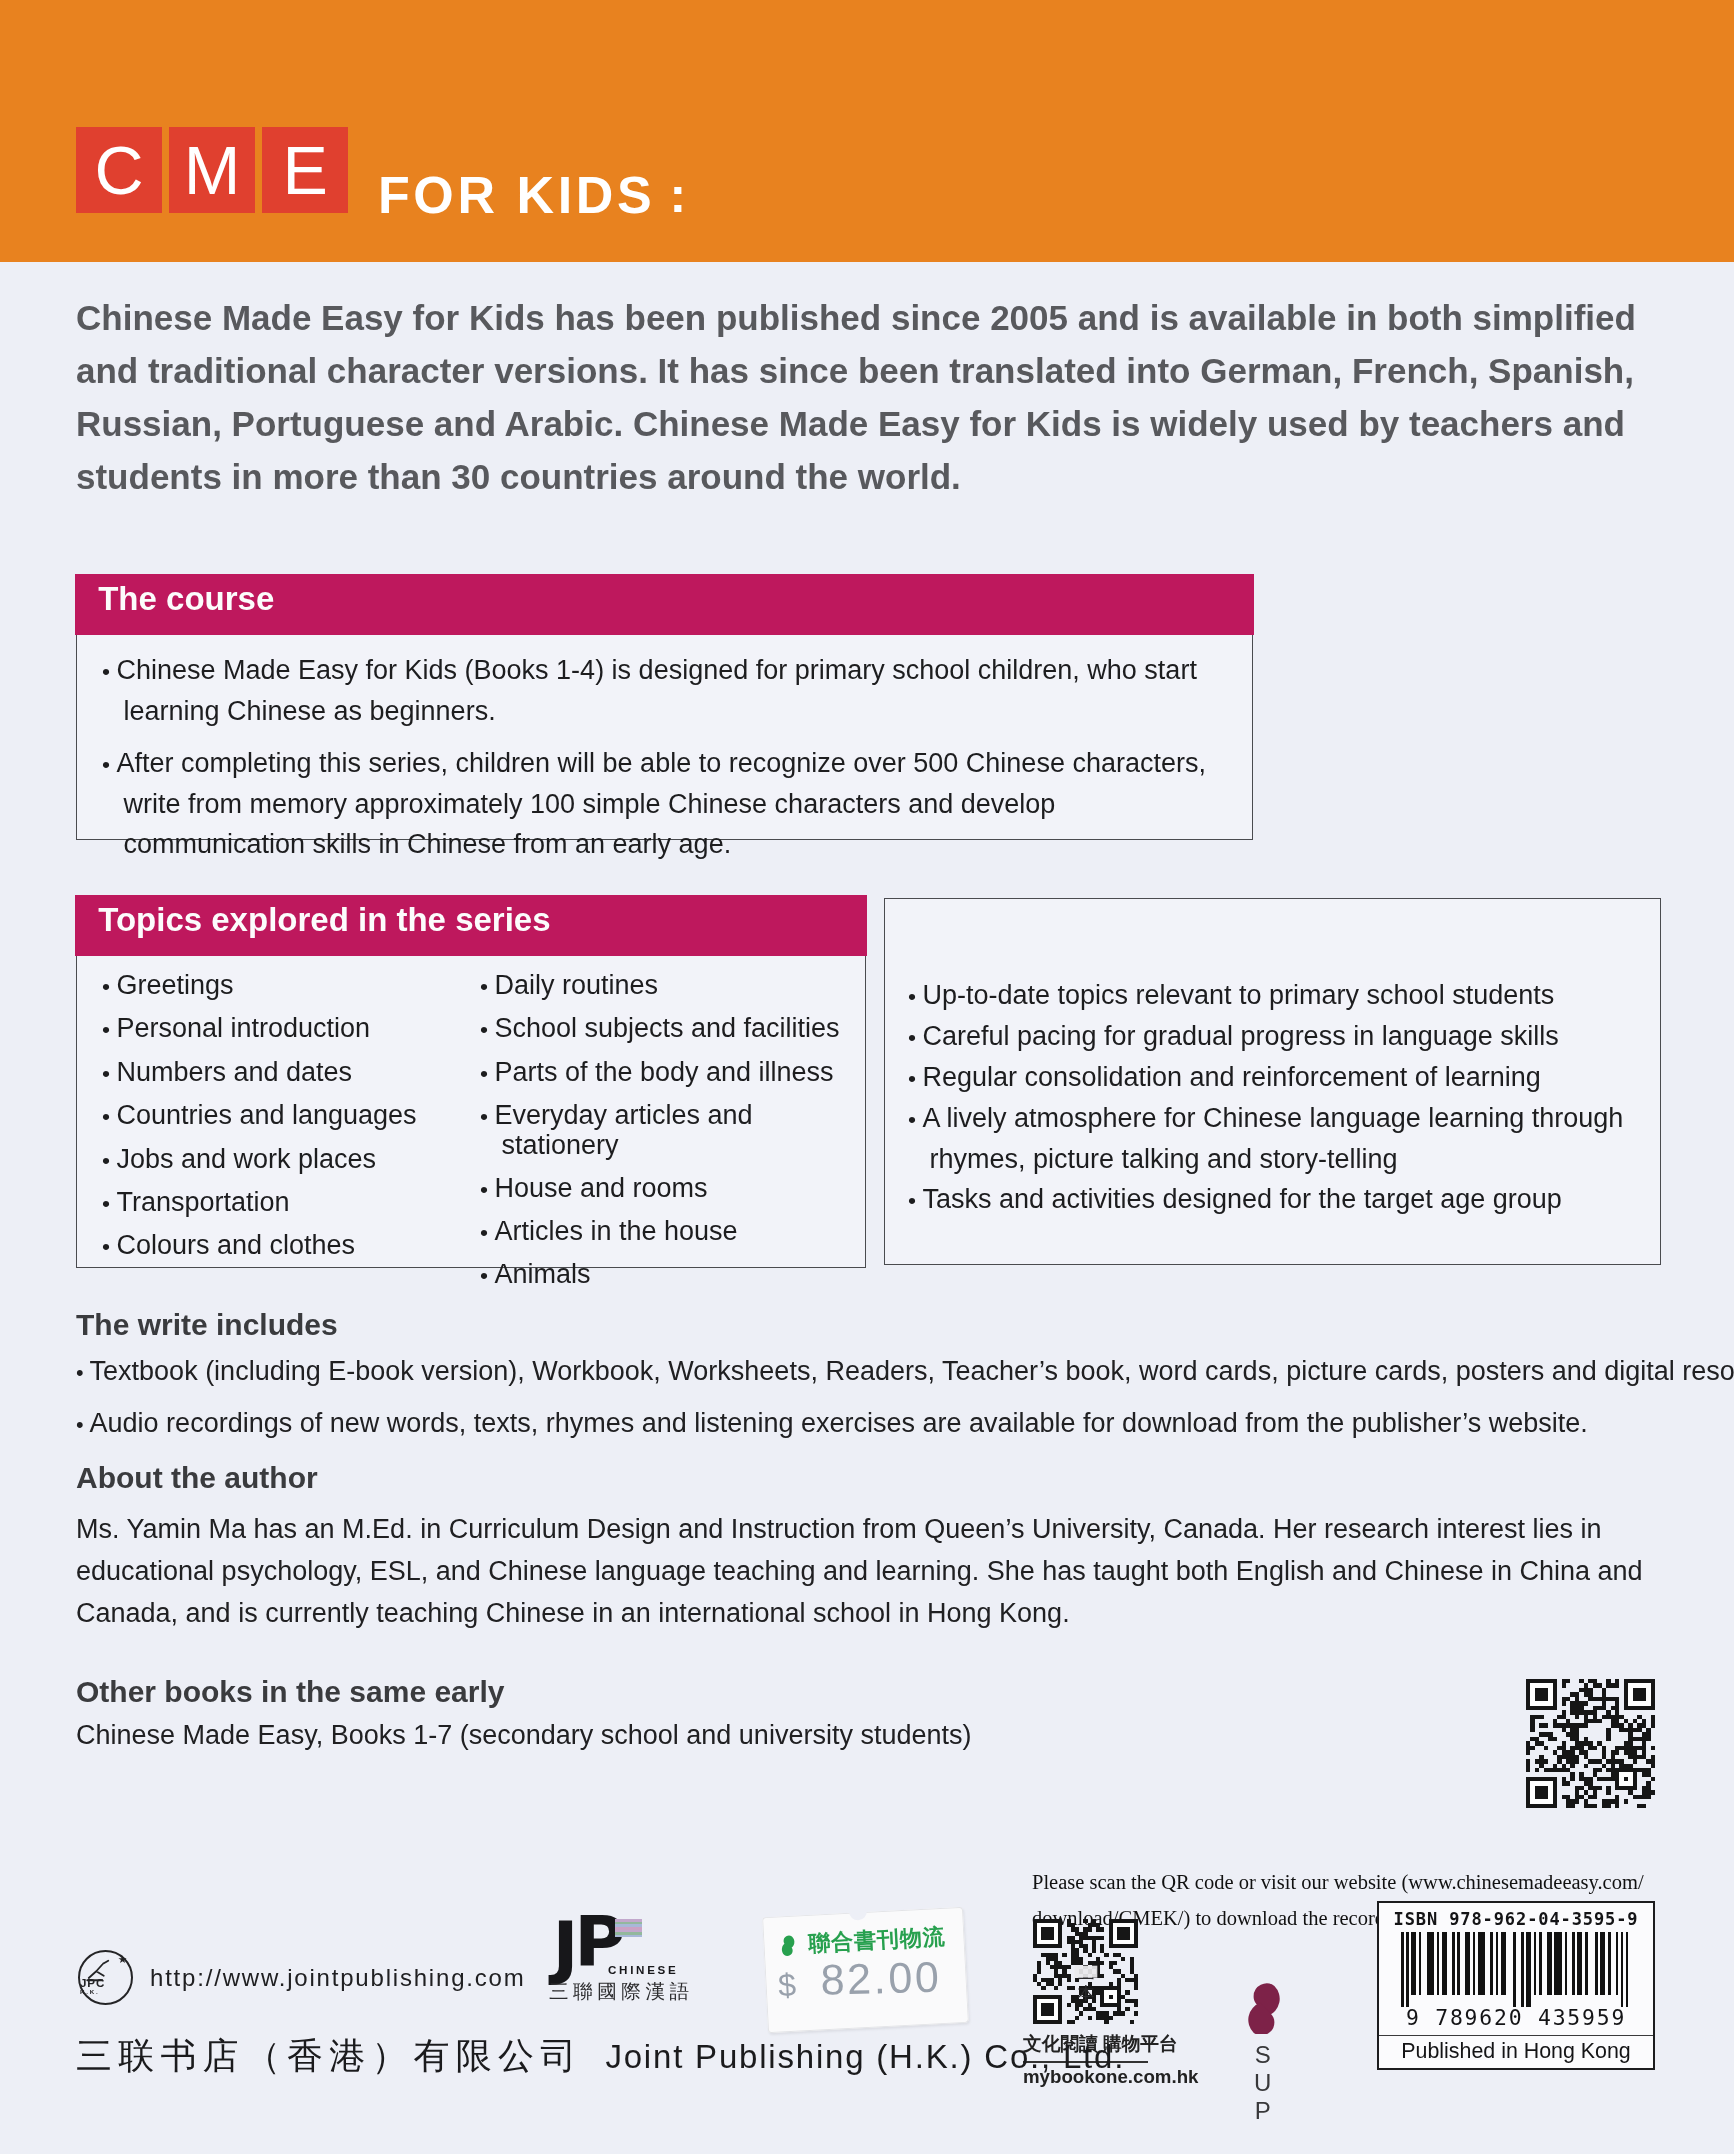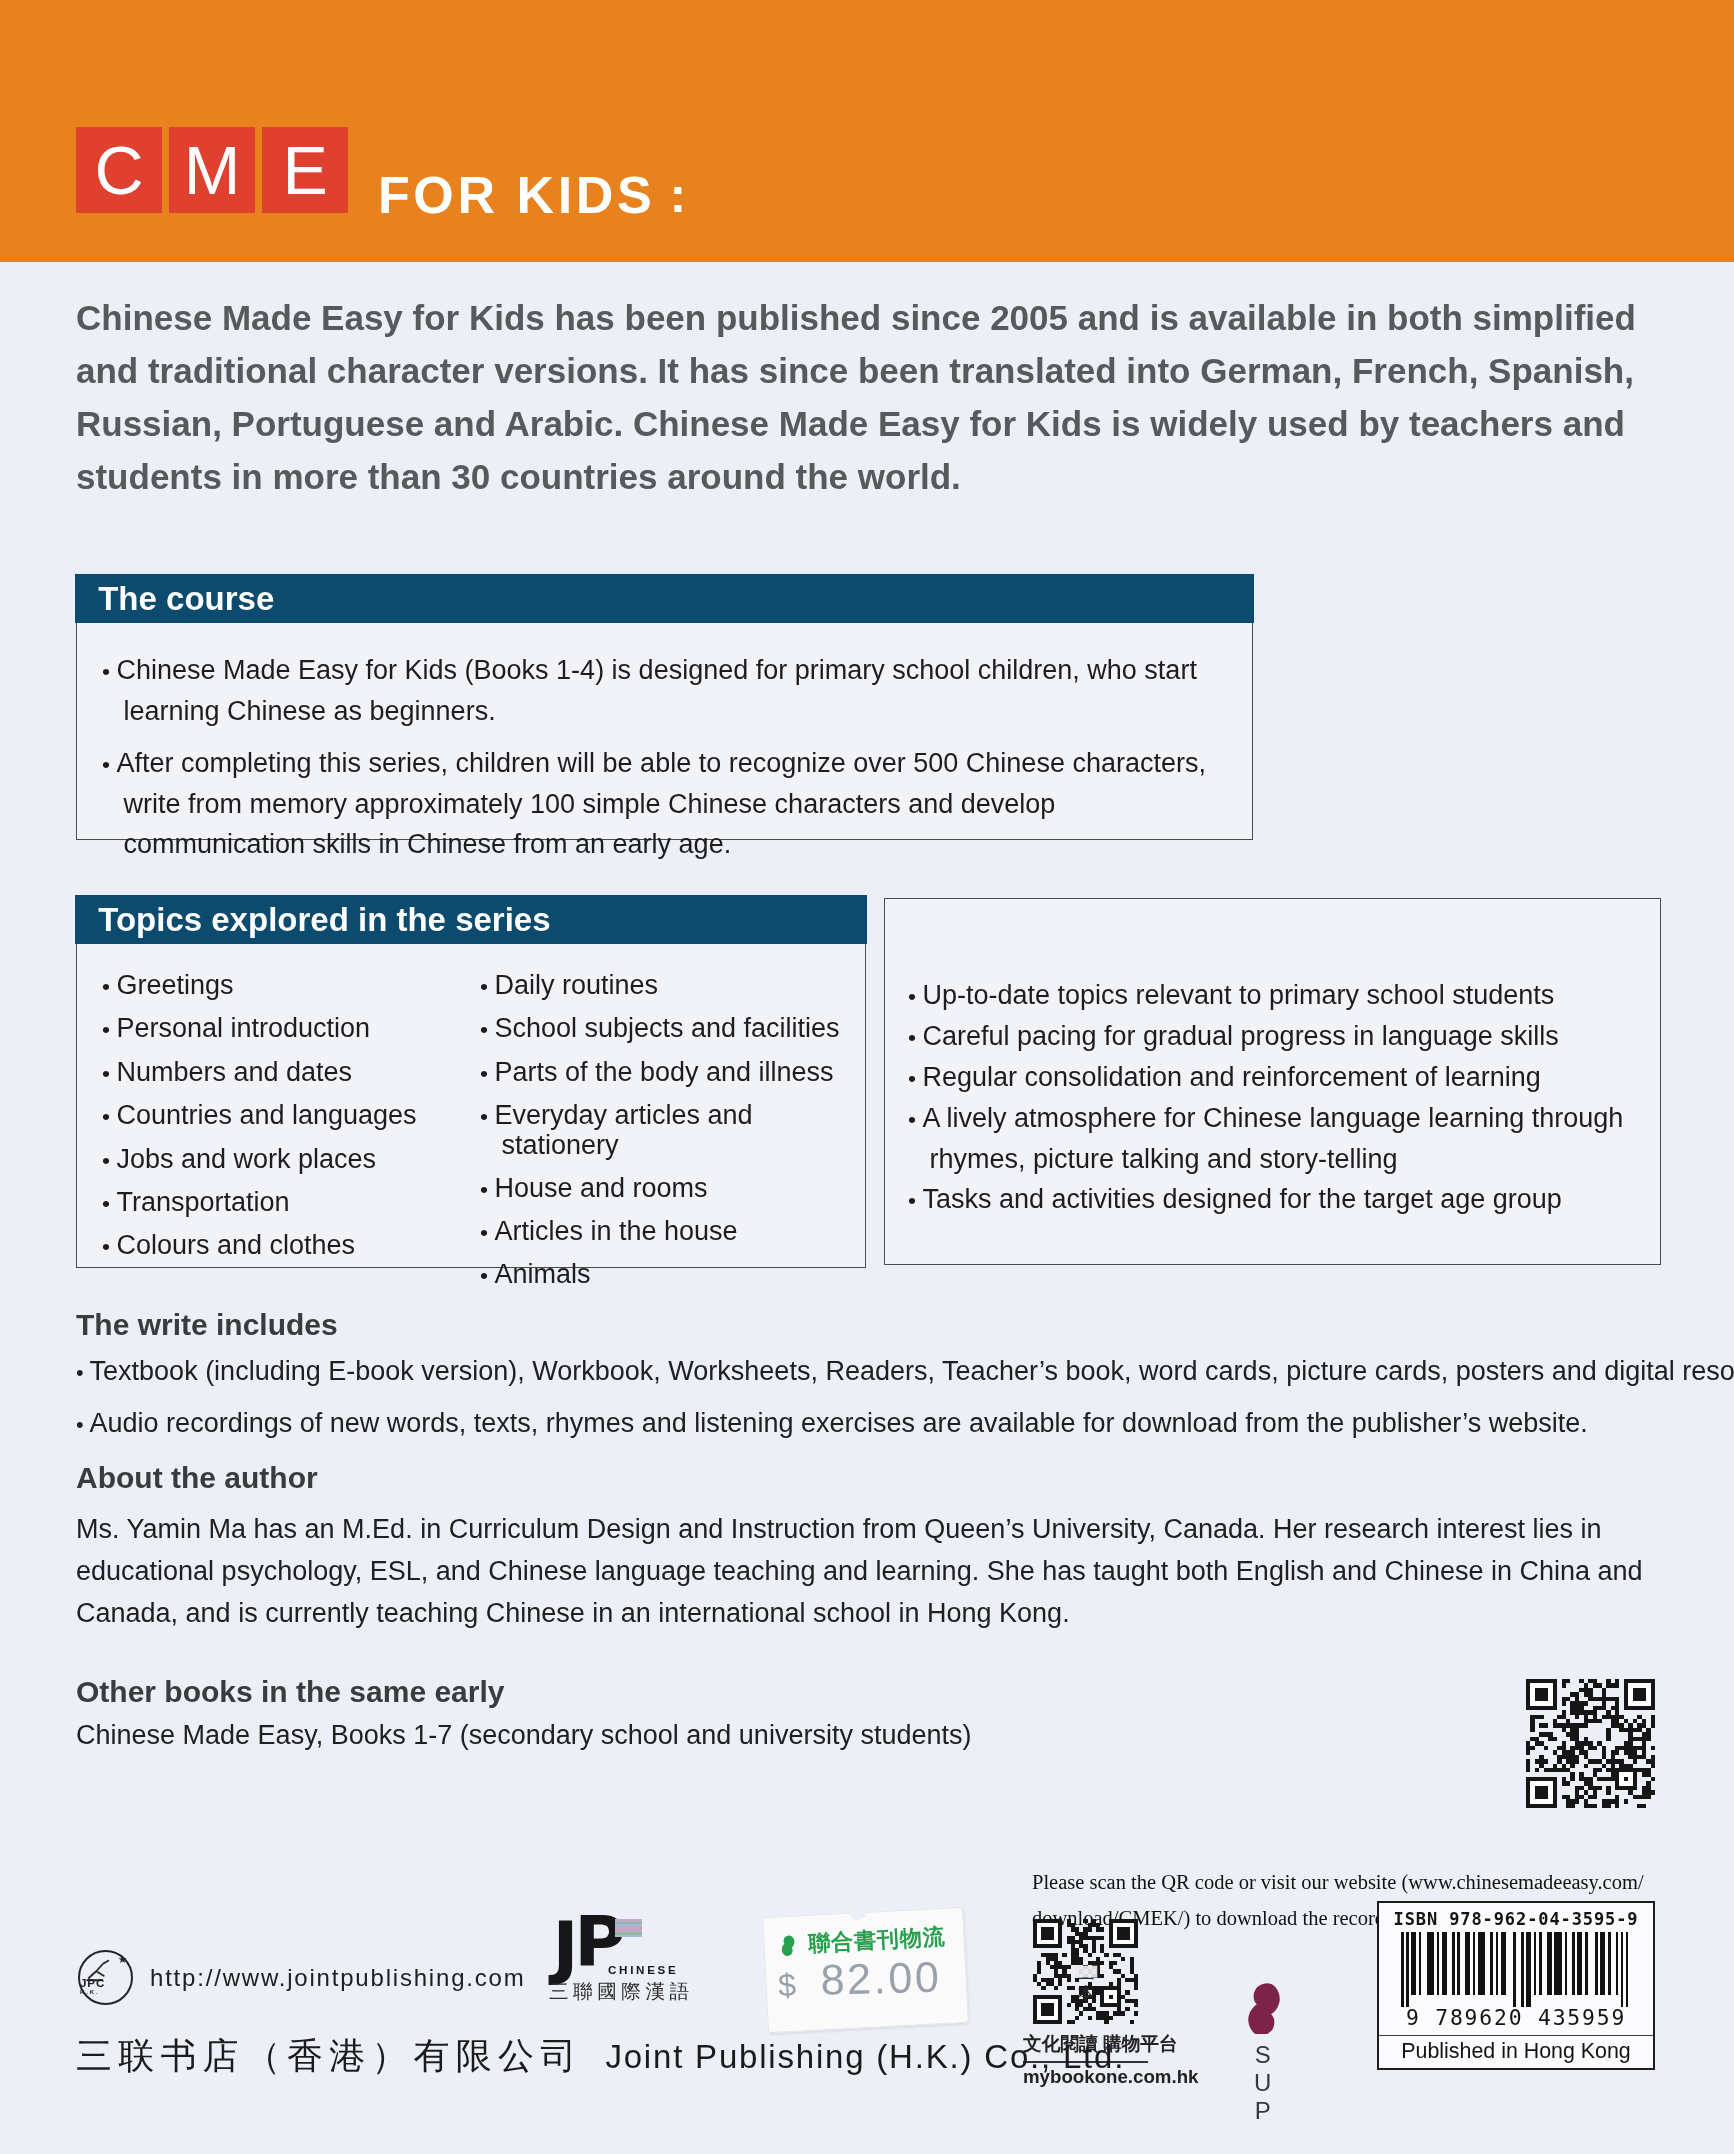--- a/index.html
+++ b/index.html
@@ -26,22 +26,22 @@
 
   
   .intro {
     position:absolute; left:76px; top:291px; width:1613px;
     font-size:35px; font-weight:bold; line-height:53px; color:#58595d;
   }
 
   
   .box { position:absolute; background:#f2f3f9; border:1.8px solid #4a4b4f; }
   .box-head {
-    position:absolute; left:-1.8px; top:-1.8px; right:-1.8px; height:49px;
-    background:#0c4a6e; color:#fcfcfc; font-size:33px; font-weight:bold;
+    position:absolute; left:-1.8px; top:-1.8px; right:-1.8px; height:61px;
+    background:#be185d; color:#fcfcfc; font-size:33px; font-weight:bold;
     line-height:49px; padding-left:23px;
   }
   .box ul { list-style:none; }
   .box li { padding-left:21.4px; text-indent:-21.4px; }
   .box li::before { content:"• "; font-size:0.85em; }
 
   .box-course { left:76px; top:575px; width:1177px; height:265px; }
   .box-course .box-body { position:absolute; left:0; top:47px; right:0; bottom:0; padding:27px 12.5px 0 25px; }
   .box-course li { font-size:27px; line-height:40px; }
   .box-course li + li { margin-top:11.6px; }

